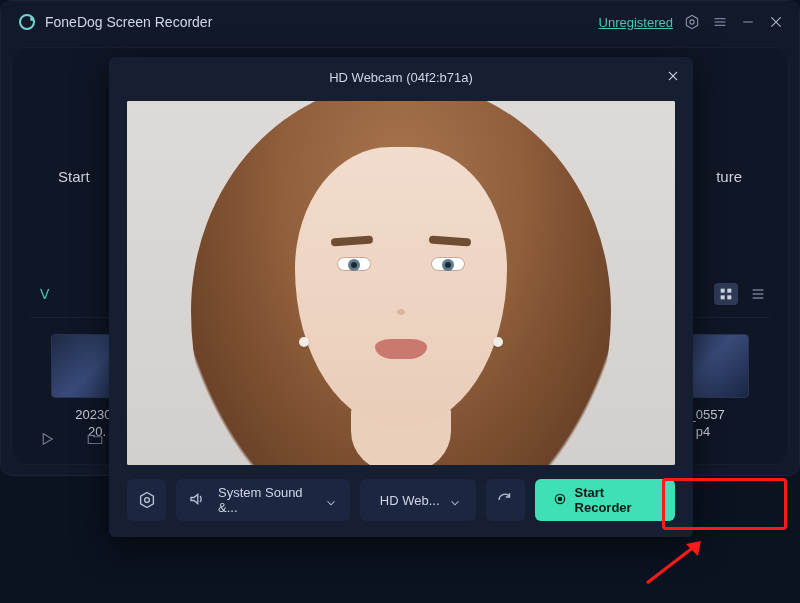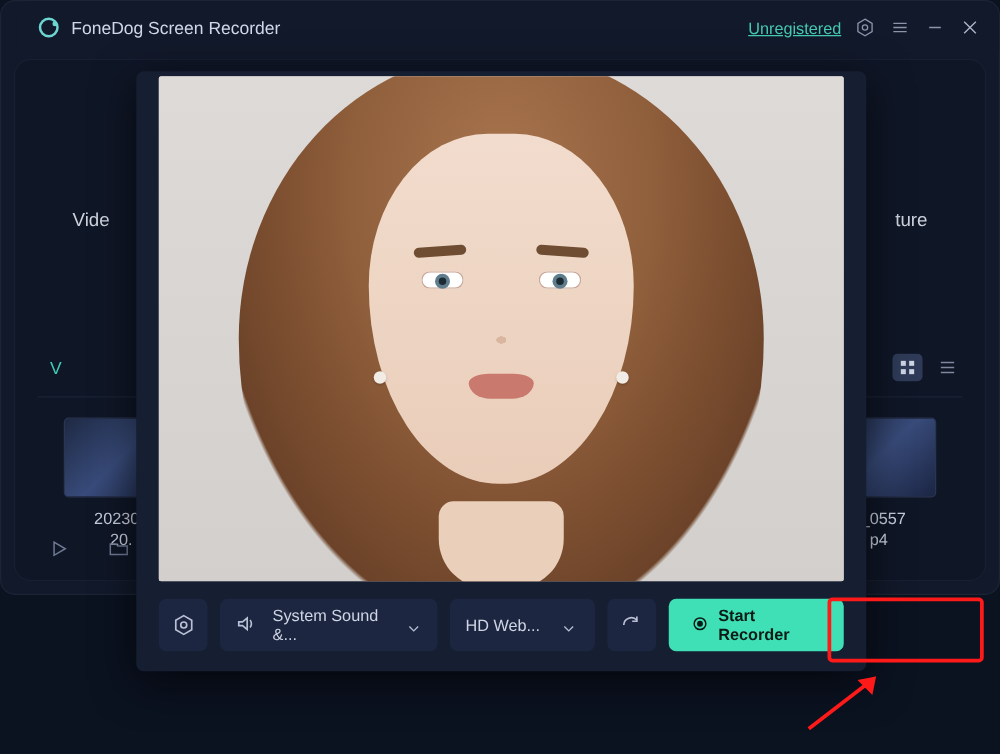--- a/index.html
+++ b/index.html
@@ -5,21 +5,20 @@
   * { box-sizing: border-box; margin: 0; padding: 0; }
   html, body { width: 800px; height: 603px; overflow: hidden; font-family: -apple-system, "Segoe UI", Arial, sans-serif; }
   body { background: #0b1220; }
   .app {
     position: relative;
     width: 800px;
     height: 476px;
     background: #12192a;
     border-radius: 12px;
     border: 1px solid #1c2436;
-    padding-left: 12px;
   }
   
   .titlebar {
     display: flex; align-items: center; justify-content: space-between;
     height: 42px; padding: 0 14px 0 18px;
     color: #c9d4e3;
     background: #12192a;
     border-top-left-radius: 12px; border-top-right-radius: 12px;
   }
   .titlebar-left { display:flex; align-items:center; gap:10px; font-size:14px; color:#cfd8ea;}
@@ -112,21 +111,21 @@
   .ctl-btn {
     height:42px; display:flex; align-items:center; justify-content:center;
     background:#1c2640; border-radius:6px; color:#cfd5e4; font-size:13px;
     padding:0 12px; gap:8px; cursor:pointer; position:relative;
   }
   .ctl-btn.sq { width:42px; padding:0;}
   .ctl-btn svg { width:18px; height:18px; stroke:#b8c0d4; fill:none; stroke-width:1.8;}
   .chev { width:16px; height:8px; }
   .chev svg{ width:14px; height:14px; }
   .dd1 { flex: 1 1 auto; justify-content:space-between; }
-  .dd2 { width:122px; justify-content:space-between;}
+  .dd2 { width:122px; justify-content:flex-end;}
   .start-btn {
     height:42px; padding:0 18px; display:flex; align-items:center; gap:8px;
     background:#3fe0b6; color:#0b1a14; font-weight:600; font-size:13px; border-radius:6px;
     cursor:pointer;
   }
   .start-btn svg { width:14px; height:14px; stroke:#0b1a14; fill:none; stroke-width:2;}
 
   .highlight-box {
     position:absolute; pointer-events:none;
     border:3px solid #ff1a1a; border-radius:4px;
@@ -172,21 +171,21 @@
         <svg viewBox="0 0 24 24">
             <line x1="5" y1="5" x2="19" y2="19"></line>
             <line x1="19" y1="5" x2="5" y2="19"></line>
           </svg>
       </span>
     </div>
   </div>
 
   <div class="backdrop">
     <div class="bg-top-labels">
-      <span>Vide</span>
+      <span>Start</span>
       <span>ture</span>
     </div>
 
     <div class="tabs-row">
       <div class="tabs-left">
         <span class="cam-icon">
           <svg viewBox="0 0 24 24" fill="none" stroke-width="1.8">
               <rect x="3" y="7" width="12" height="10" rx="2"></rect>
               <path d="M15 10l5-3v10l-5-3z"></path>
             </svg>
@@ -275,20 +274,29 @@
         </span>
       <span class="bi">
           <svg viewBox="0 0 24 24">
             <path d="M5 7h14M9 7V5h6v2M7 7l1 12h8l1-12"></path>
           </svg>
         </span>
     </div>
   </div>
 
   <div class="modal">
+    <div class="modal-head">
+      <span>HD Webcam (04f2:b71a)</span>
+      <span class="modal-close">
+        <svg viewBox="0 0 24 24">
+            <line x1="5" y1="5" x2="19" y2="19"></line>
+            <line x1="19" y1="5" x2="5" y2="19"></line>
+          </svg>
+      </span>
+    </div>
 
     <div class="preview">
       <div class="face-bg"></div>
       <div class="hair"></div>
       <div class="neck"></div>
       <div class="face"></div>
       <div class="brow l"></div>
         <div class="brow r"></div>
       <div class="eye l">
           <span class="iris"></span>

